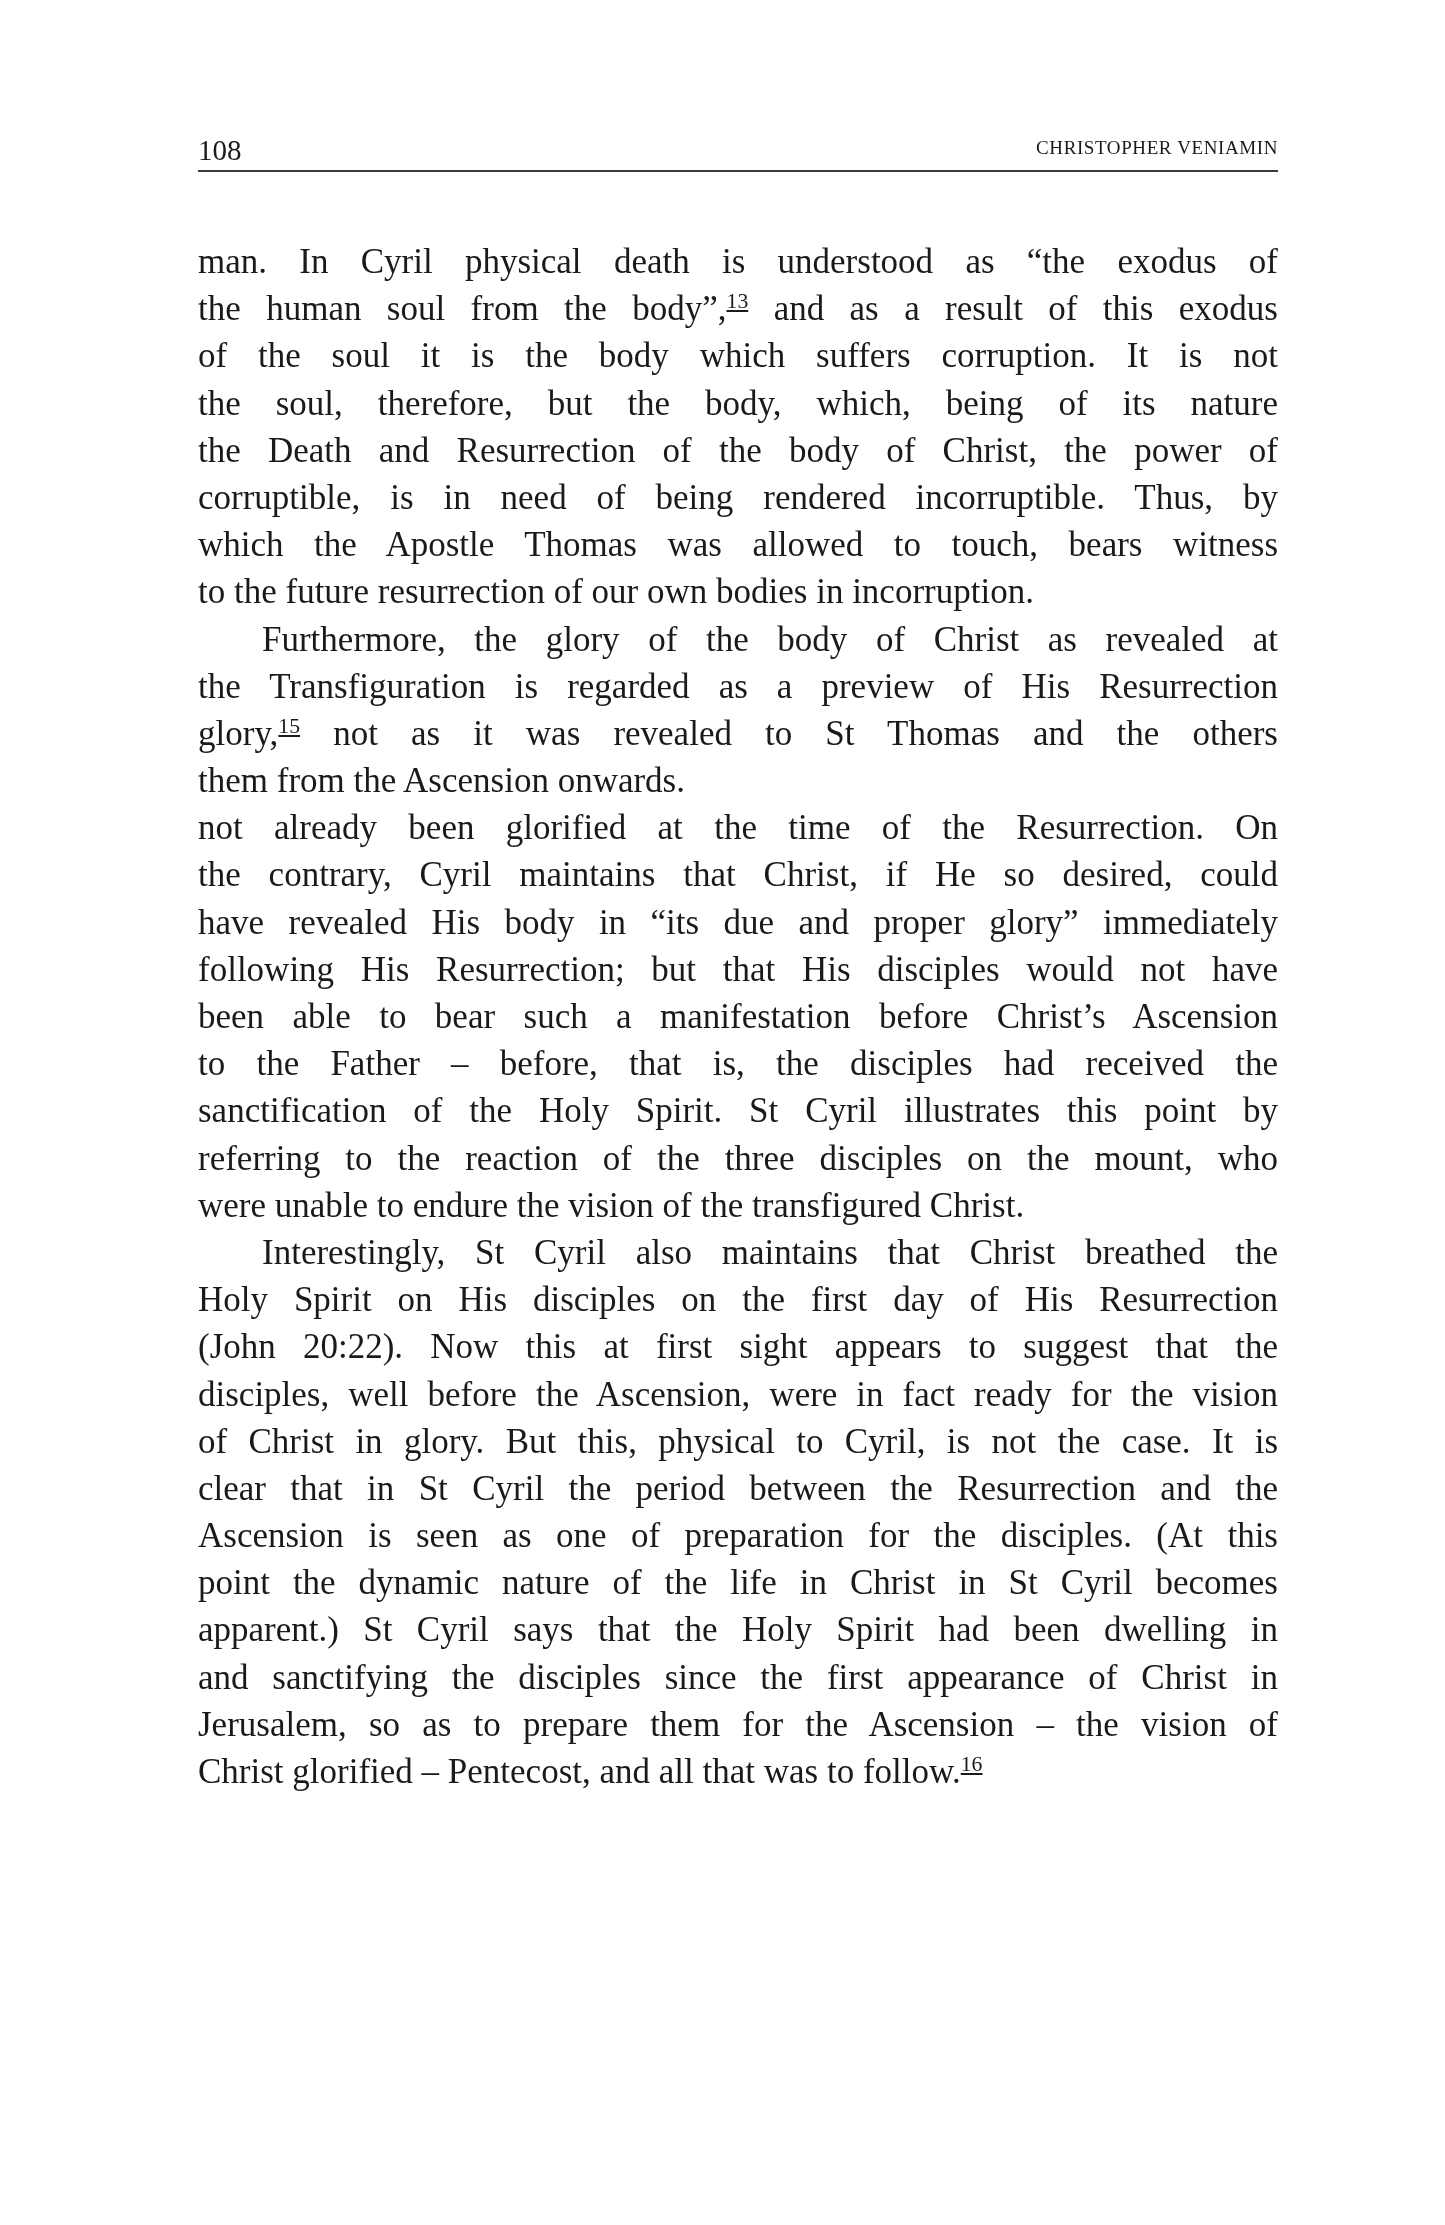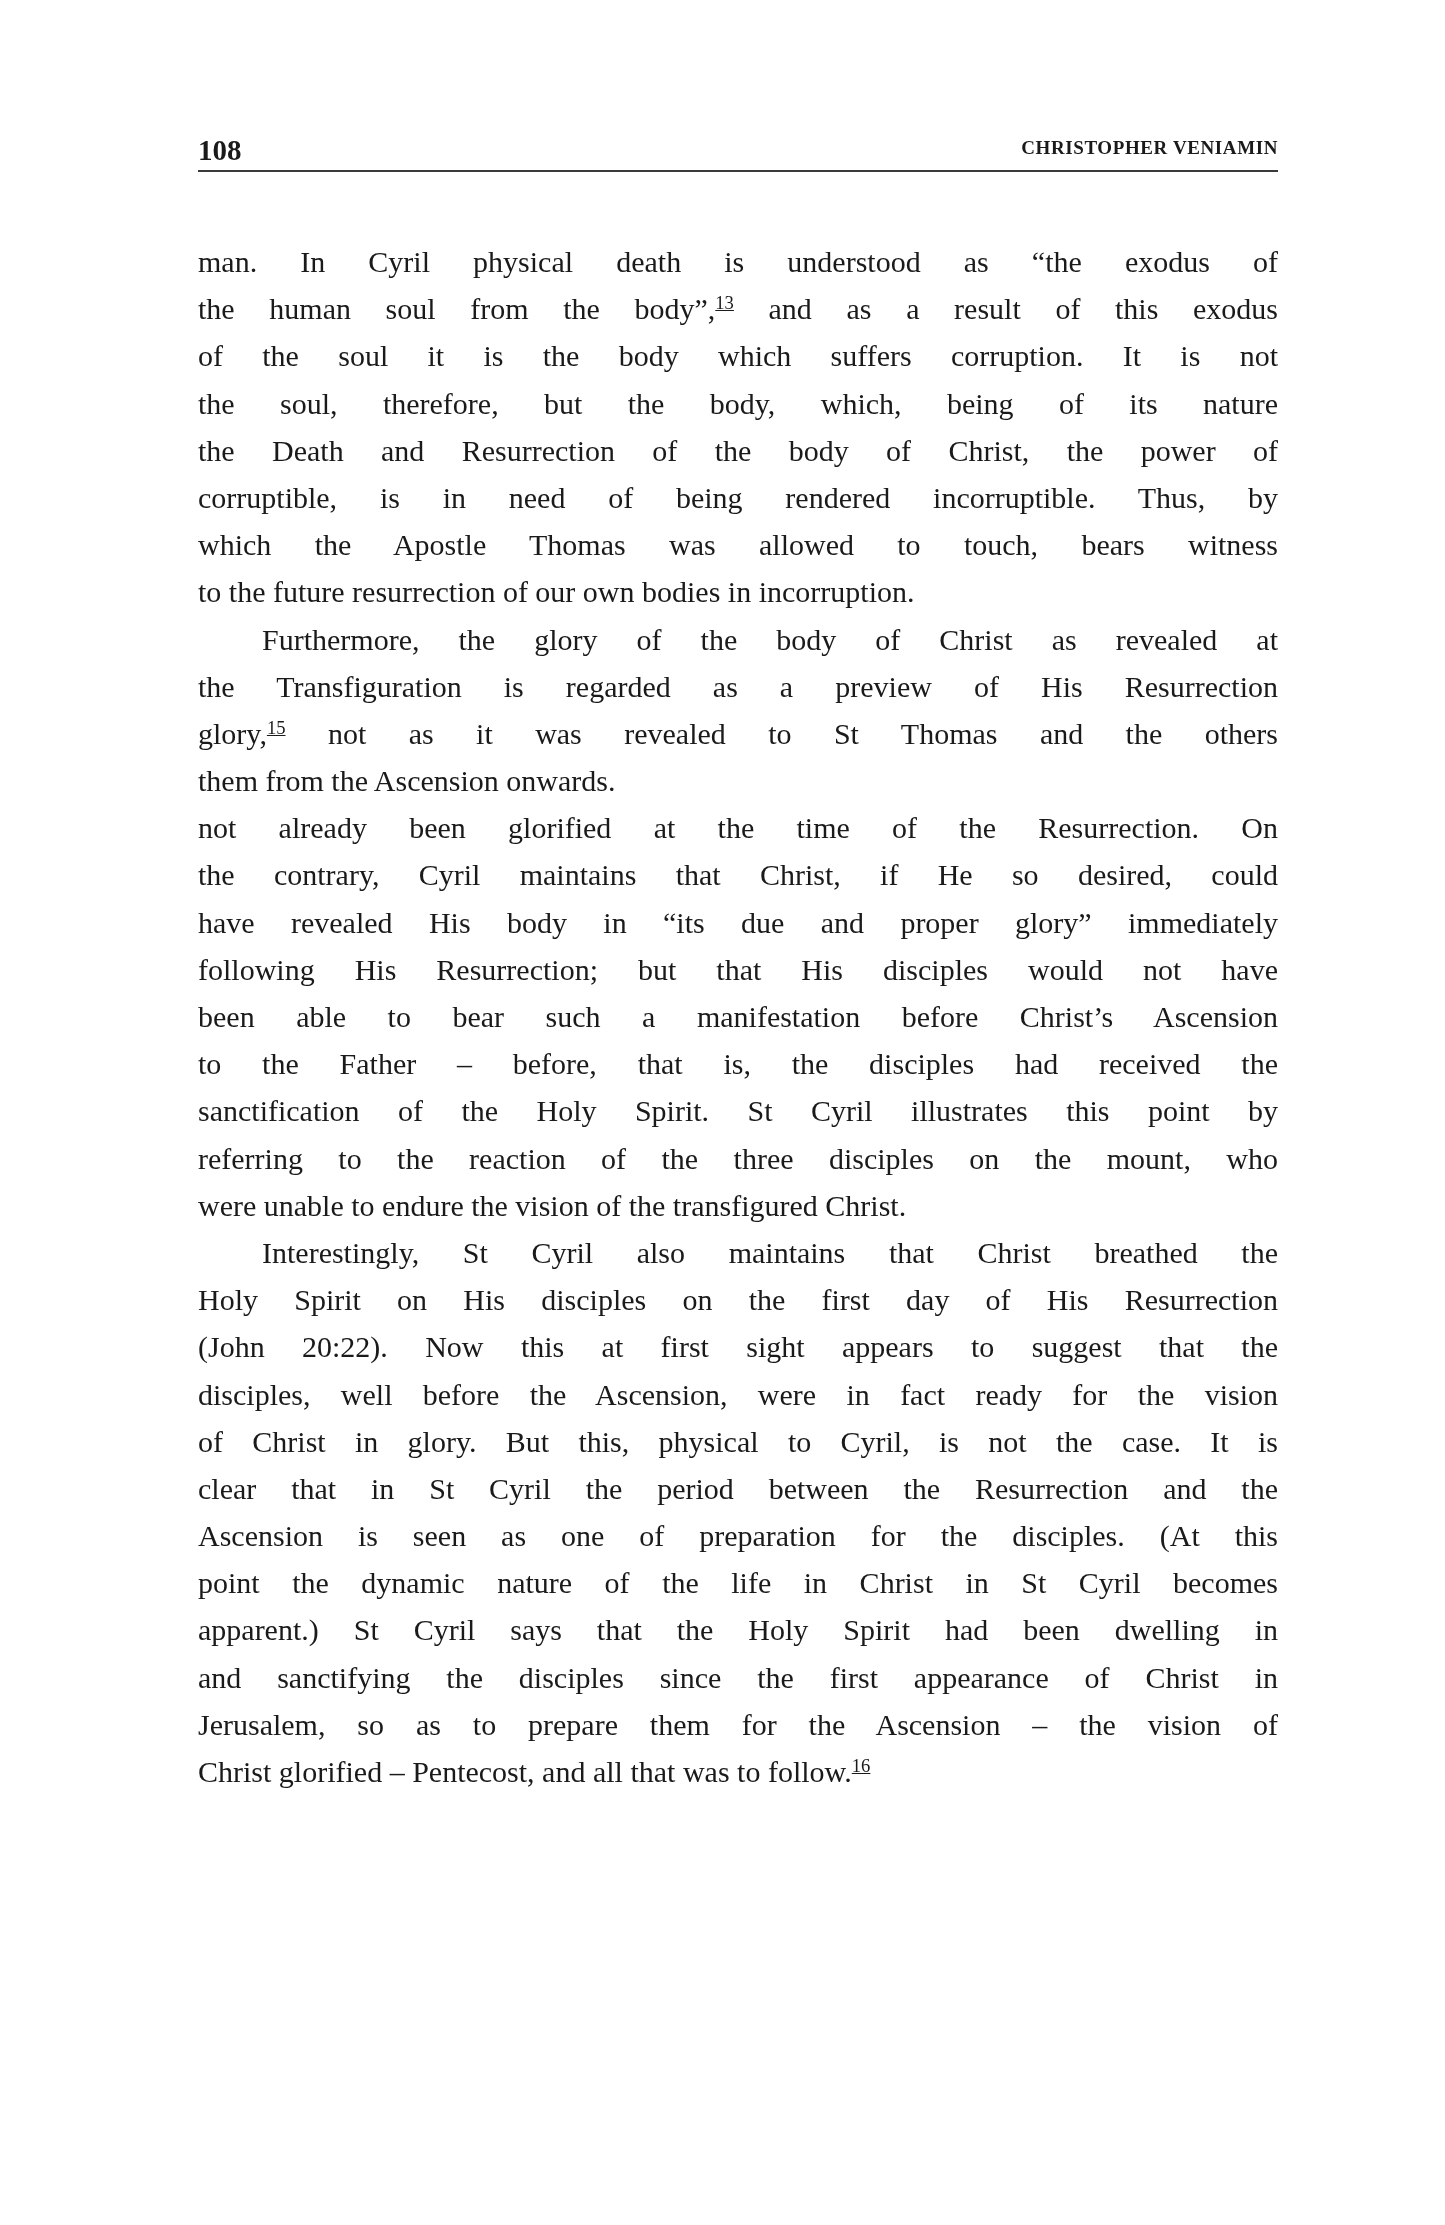--- a/index.html
+++ b/index.html
@@ -26,21 +26,20 @@
     top: 128px;
     left: 0;
     width: 1080px;
     height: 40px;
     display: flex;
     justify-content: space-between;
     align-items: flex-end;
     font-size: 29px;
     line-height: 36px;
     color: #1a1a1a;
-    font-weight: bold;
   }
   .running-head .folio {
     letter-spacing: 0px;
   }
   .running-head .author {
     font-size: 19px;
     letter-spacing: 0.6px;
     padding-bottom: 2px;
   }
   .rule {
@@ -49,21 +48,21 @@
     left: 0;
     width: 1080px;
     height: 0;
     border-top: 2px solid #3a3a3a;
   }
   .body-text {
     position: absolute;
     top: 238px;
     left: 0;
     width: 1080px;
-    font-size: 30px;
+    font-size: 35px;
     line-height: 47.2px;
   }
   .para {
     margin: 0;
   }
   .line {
     display: block;
     width: 1080px;
     height: 47.2px;
     white-space: nowrap;

